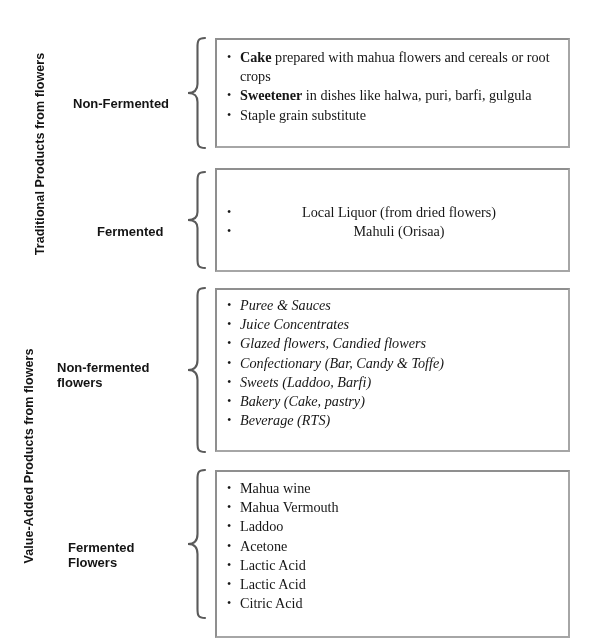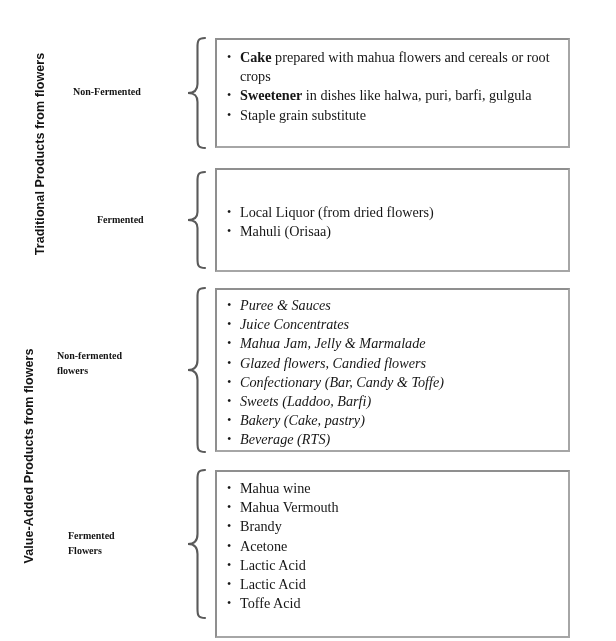--- a/index.html
+++ b/index.html
@@ -50,25 +50,26 @@
     left: -139px;
     top: 448px;
     width: 336px;
     height: 16px;
     line-height: 16px;
   }
 
   
   .row-label {
     position: absolute;
-    font-family: Liberation Serif, serif;
+    font-family: Liberation Sans, sans-serif;
     font-weight: bold;
-    font-size: 10px;
+    font-size: 13px;
     line-height: 15px;
     color: #141414;
+    margin-top: 12px;
   }
 
   
   .brace {
     position: absolute;
     pointer-events: none;
   }
   .brace svg { display: block; }
 
   
@@ -147,21 +148,21 @@
   </div>
 
   <div class="brace" style="left:184px; top:170px; width:24px; height:100px;">
     <svg width="24" height="100" viewBox="0 0 24 100" aria-hidden="true">
       <path d="M21,2 C14,2 13.5,5 13.5,11 L13.5,42 C13.5,47 11,50 4,50 C11,50 13.5,53 13.5,58 L13.5,89 C13.5,95 14,98 21,98" fill="none" stroke="#5a5a5a" stroke-width="2.1" stroke-linecap="round"></path>
     </svg>
   </div>
 
   <div class="box" style="left:215px; top:168px; width:355px; height:104px;">
     <div class="box-inner">
-      <ul class="items" style="padding:33px 10px 0 8px;">
+      <ul class="items" style="padding:33px 10px 0 8px;text-align:center;">
         <li><b></b><span>Local Liquor (from dried flowers)</span></li>
         <li><b></b><span>Mahuli (Orisaa)</span></li>
       </ul>
     </div>
   </div>
 
   <div class="row-label" style="left:57px; top:348px; width:130px;">
     <div>Non-fermented</div>
     <div>flowers</div>
   </div>
@@ -170,21 +171,20 @@
     <svg width="24" height="168" viewBox="0 0 24 168" aria-hidden="true">
       <path d="M21,2 C14,2 13.5,5 13.5,11 L13.5,74 C13.5,80 11,84 4,84 C11,84 13.5,88 13.5,94 L13.5,157 C13.5,163 14,166 21,166" fill="none" stroke="#5a5a5a" stroke-width="2.1" stroke-linecap="round"></path>
     </svg>
   </div>
 
   <div class="box" style="left:215px; top:288px; width:355px; height:164px;">
     <div class="box-inner">
       <ul class="items" style="padding:6px 10px 0 8px;font-style:italic;">
         <li><b></b><span>Puree &amp; Sauces</span></li>
         <li><b></b><span>Juice Concentrates</span></li>
-        <li><b></b><span>Mahua Jam, Jelly &amp; Marmalade</span></li>
         <li><b></b><span>Glazed flowers, Candied flowers</span></li>
         <li><b></b><span>Confectionary (Bar, Candy &amp; Toffe)</span></li>
         <li><b></b><span>Sweets (Laddoo, Barfi)</span></li>
         <li><b></b><span>Bakery (Cake, pastry)</span></li>
         <li><b></b><span>Beverage (RTS)</span></li>
       </ul>
     </div>
   </div>
 
   <div class="row-label" style="left:68px; top:528px; width:130px;">
@@ -196,22 +196,22 @@
     <svg width="24" height="152" viewBox="0 0 24 152" aria-hidden="true">
       <path d="M21,2 C14,2 13.5,5 13.5,11 L13.5,66 C13.5,72 11,76 4,76 C11,76 13.5,80 13.5,86 L13.5,141 C13.5,147 14,150 21,150" fill="none" stroke="#5a5a5a" stroke-width="2.1" stroke-linecap="round"></path>
     </svg>
   </div>
 
   <div class="box" style="left:215px; top:470px; width:355px; height:168px;">
     <div class="box-inner">
       <ul class="items" style="padding:7px 10px 0 8px;">
         <li><b></b><span>Mahua wine</span></li>
         <li><b></b><span>Mahua Vermouth</span></li>
-        <li><b></b><span>Brandy</span></li>
+        <li><b></b><span>Laddoo</span></li>
         <li><b></b><span>Acetone</span></li>
         <li><b></b><span>Lactic Acid</span></li>
         <li><b></b><span>Lactic Acid</span></li>
-        <li><b></b><span>Toffe Acid</span></li>
+        <li><b></b><span>Citric Acid</span></li>
       </ul>
     </div>
   </div>
 
 </div>
 
 </body></html>

